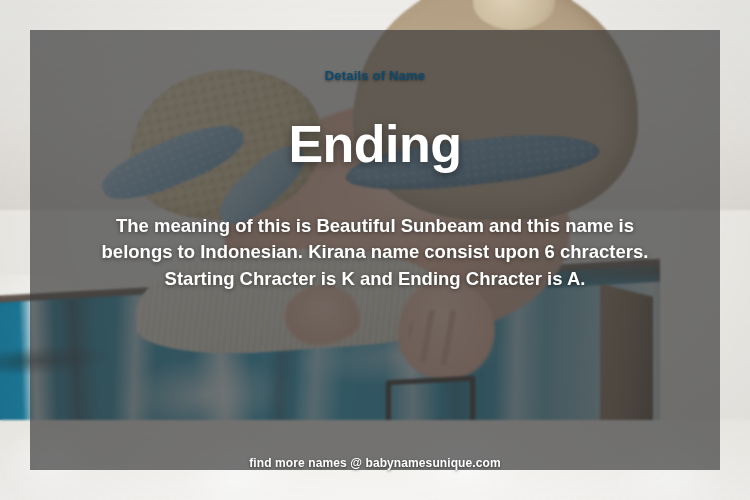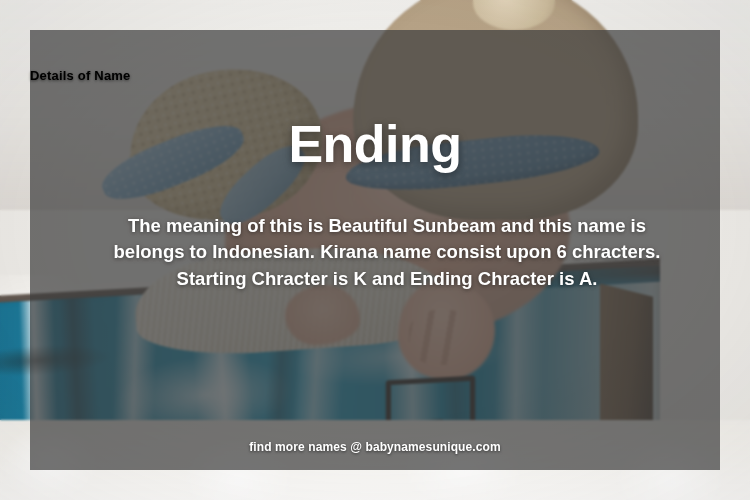--- a/index.html
+++ b/index.html
@@ -340,21 +340,22 @@
     flex-direction: column;
     align-items: center;
     box-sizing: border-box;
     padding: 0;
   }
 
   .kicker {
     position: absolute;
     left: 0; right: 0;
     top: 38px;
-    color: #000000;
+    text-align: center;
+    color: #0c4a6e;
     font-size: 13px;
     font-weight: bold;
     letter-spacing: .2px;
     text-shadow: 0 1px 3px rgba(0,0,0,.55);
   }
 
   .name-title {
     position: absolute;
     left: 0; right: 0;
     top: 88px;
@@ -372,27 +373,26 @@
     left: 50%;
     transform: translateX(-50%);
     top: 183px;
     width: 556px;
     text-align: center;
     color: #ffffff;
     font-size: 18.5px;
     font-weight: bold;
     line-height: 1.42;
     text-shadow: 0 1px 4px rgba(0,0,0,.5);
-    margin-left: 12px;
   }
 
   .footer-note {
     position: absolute;
     left: 0; right: 0;
-    bottom: 16px;
+    bottom: 0;
     text-align: center;
     color: #ffffff;
     font-size: 12px;
     font-weight: bold;
     letter-spacing: .1px;
     text-shadow: 0 1px 3px rgba(0,0,0,.6);
   }
 </style>
 </head>
 <body>

